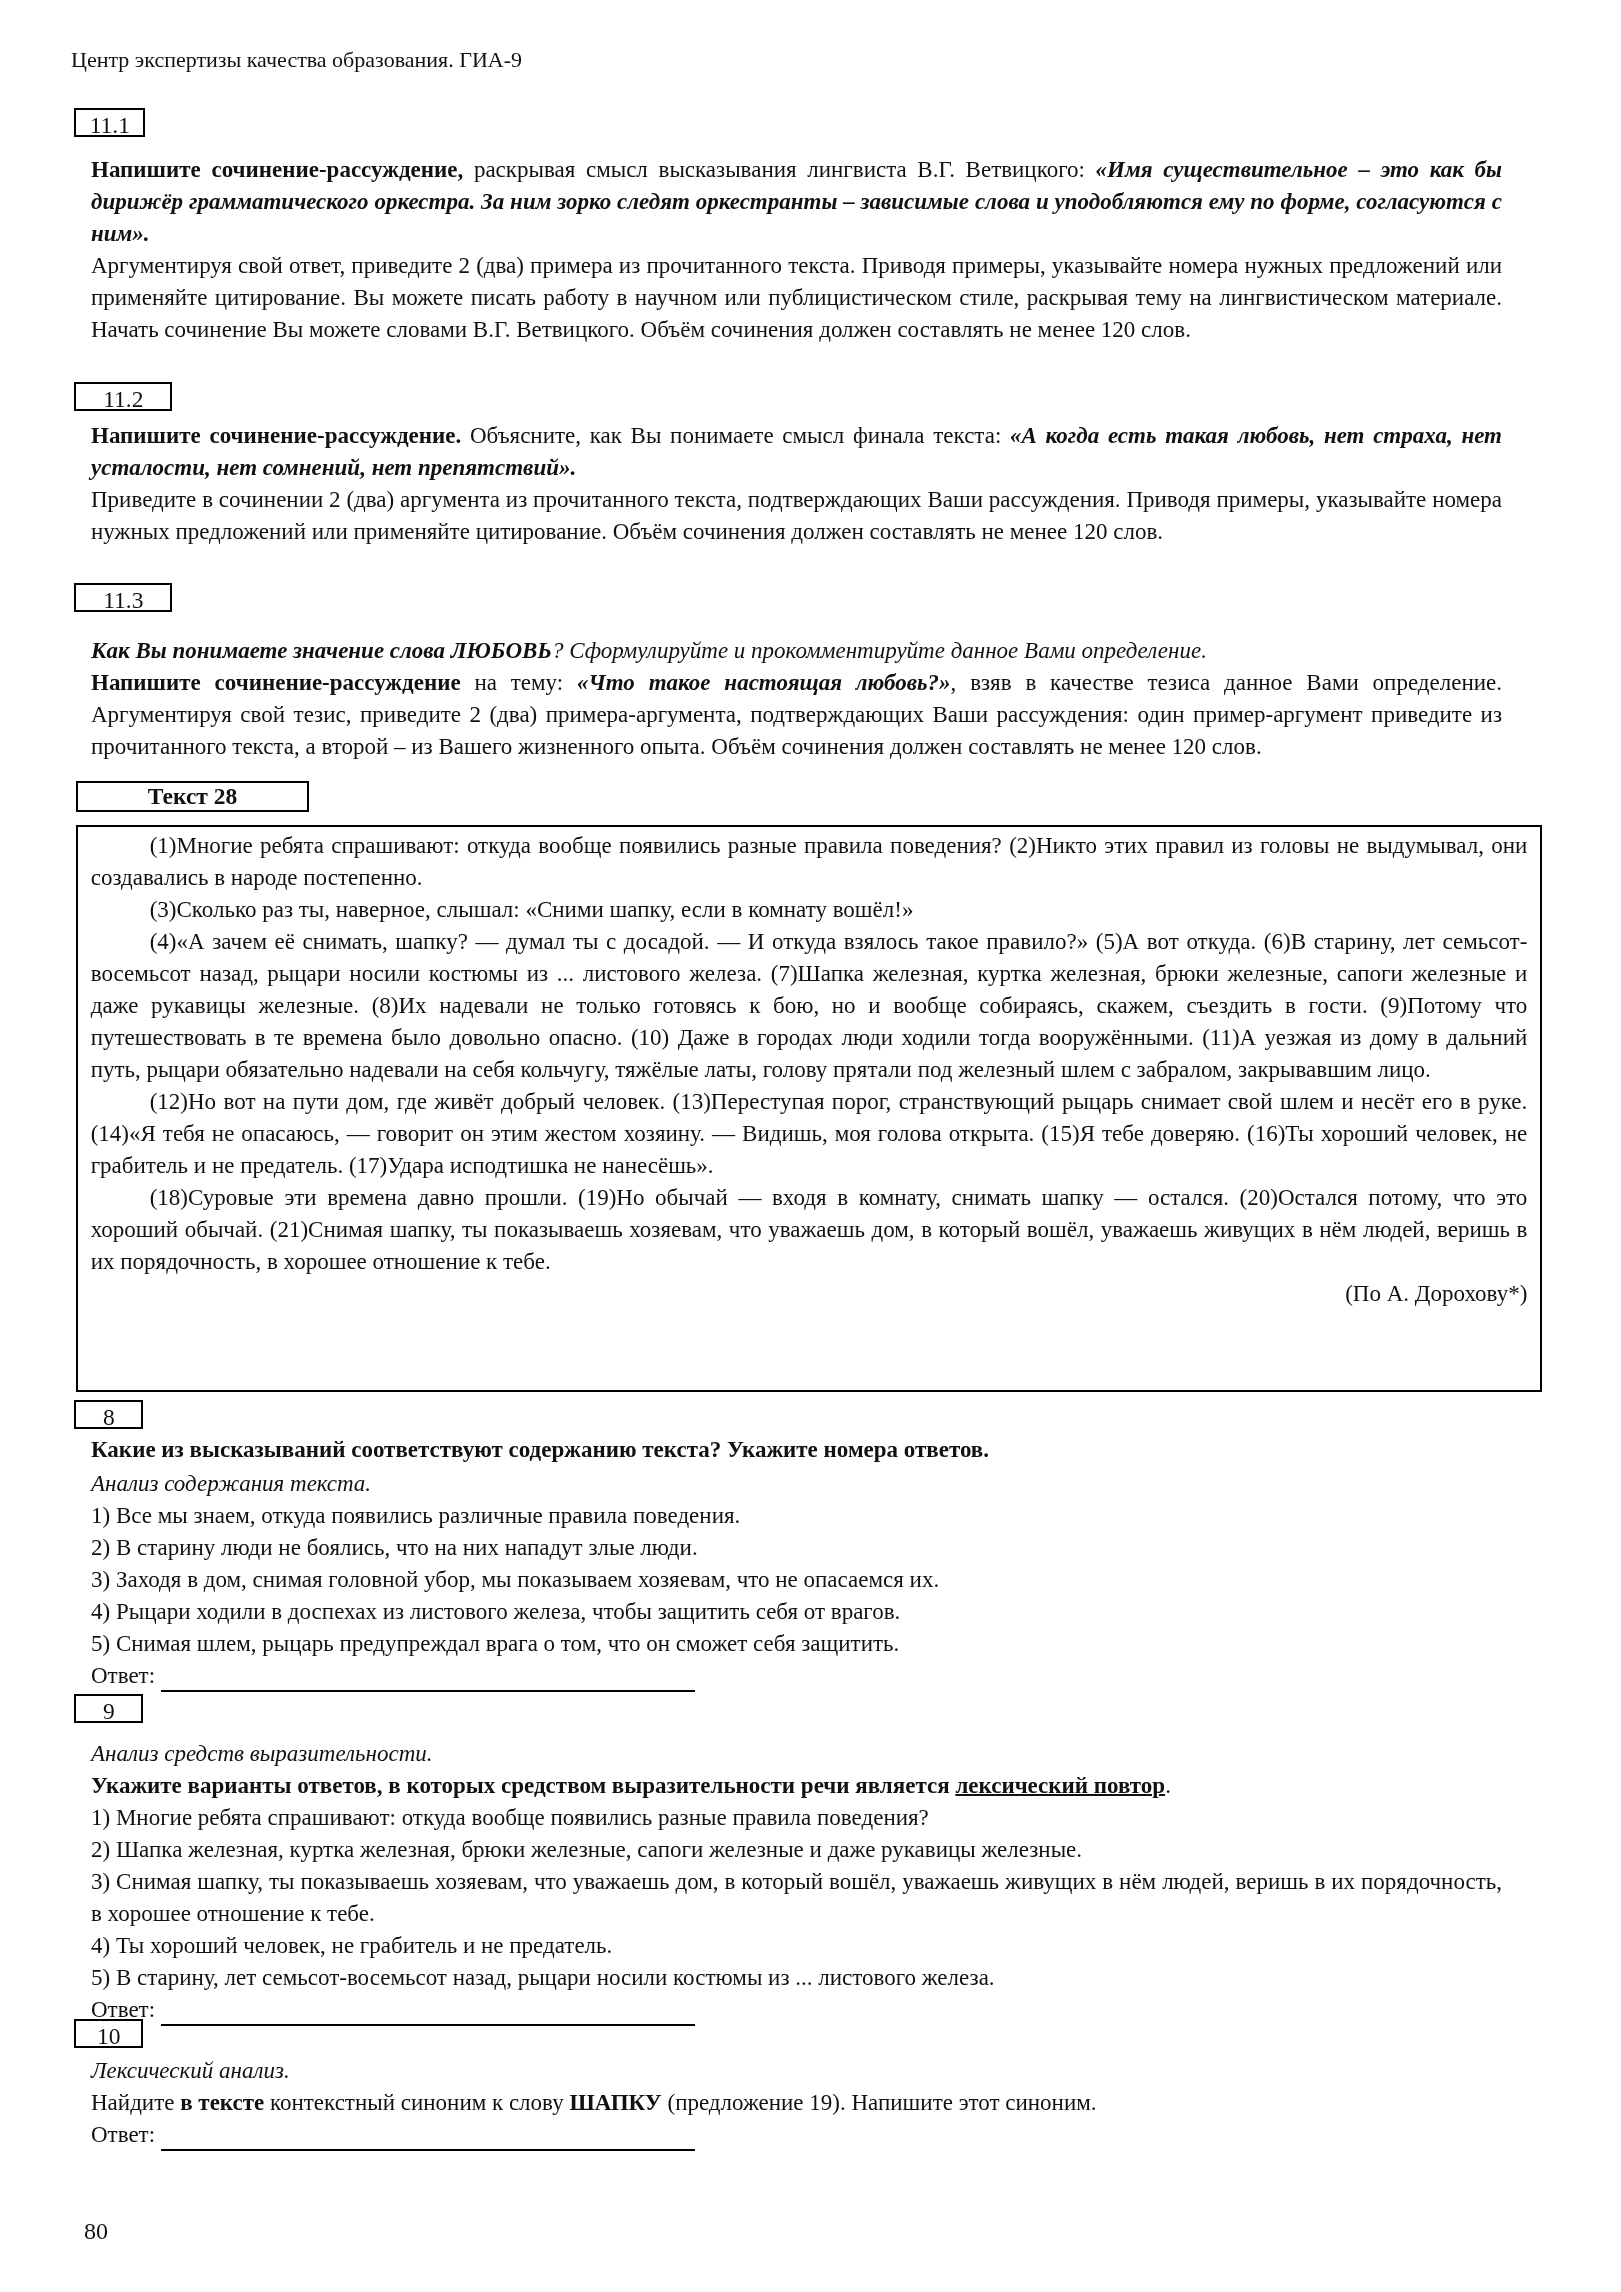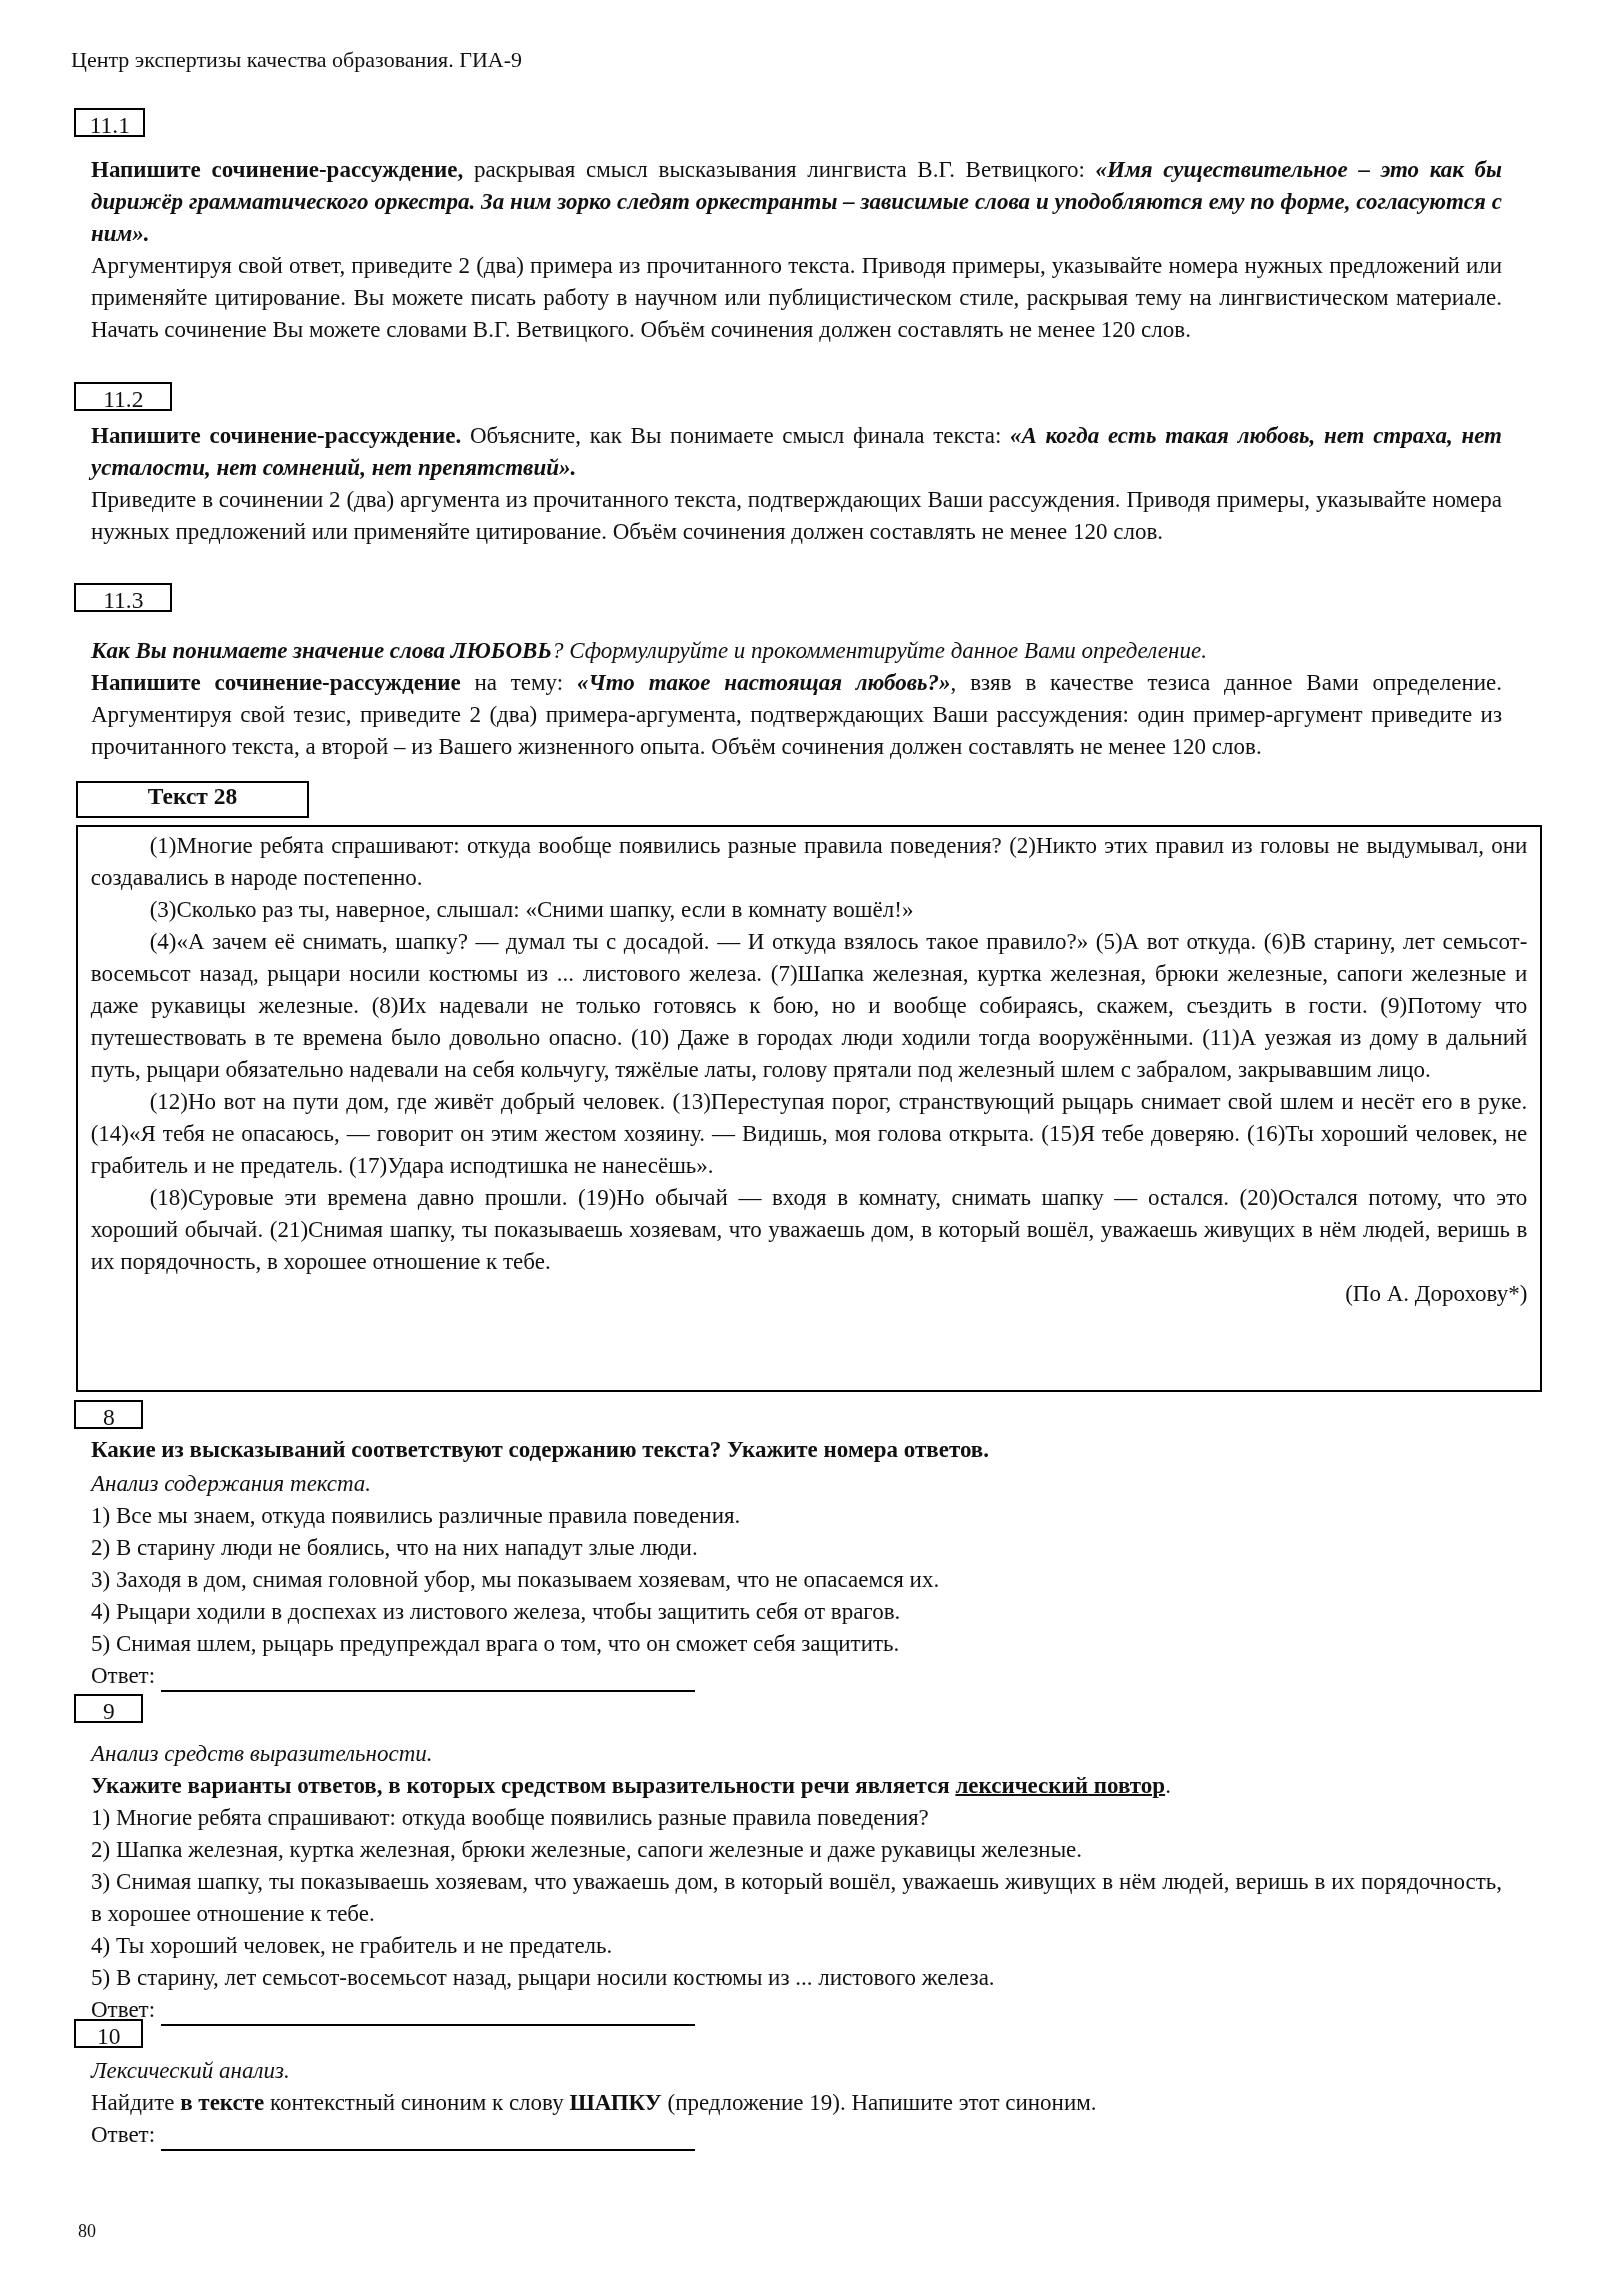--- a/index.html
+++ b/index.html
@@ -25,29 +25,29 @@
     .u { text-decoration: underline; text-decoration-thickness: 2px; }
     .para { margin: 0; }
     .textbox {
       position: absolute; left: 76px; top: 825px; width: 1466px; height: 567px;
       border: 2.5px solid #000; box-sizing: border-box; padding: 2.9px 12.7px 0 12.7px;
     }
     .textbox p { margin: 0; text-align: justify; }
     .textbox .ind { text-indent: 59px; }
     .textbox .right { text-align: right; }
     .titlebox {
-      position: absolute; left: 76px; top: 781px; width: 233px; height: 37px;
+      position: absolute; left: 76px; top: 781px; width: 233px; height: 31px;
       border: 2.5px solid #000; box-sizing: border-box; font-weight: bold;
       text-align: center; font-size: 23.5px; line-height: 27.4px;
     }
     .answer-line {
       display: inline-block; width: 534px; border-bottom: 2px solid #000;
       height: 23.5px; vertical-align: bottom; margin-left: 5.9px;
     }
-    .pagenum { position: absolute; left: 78px; top: 2217px; font-size: 18px; line-height: 29px; }
+    .pagenum { position: absolute; left: 84px; top: 2217px; font-size: 24px; line-height: 29px; }
   </style>
 </head>
 <body>
 
 <div class="page">
 
   <div class="header">Центр экспертизы качества образования. ГИА-9</div>
 
   <div class="col" style="top:108px;">
     <div class="numbox" style="width:71px;">11.1</div>

